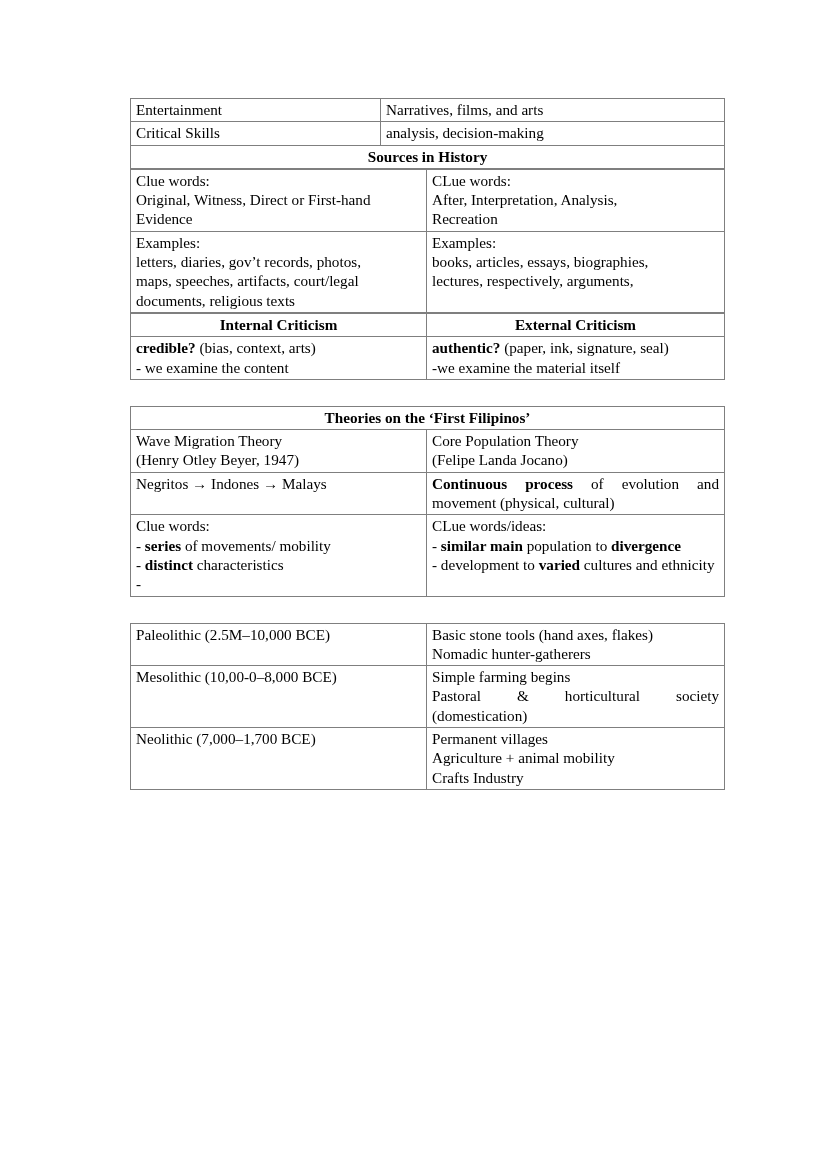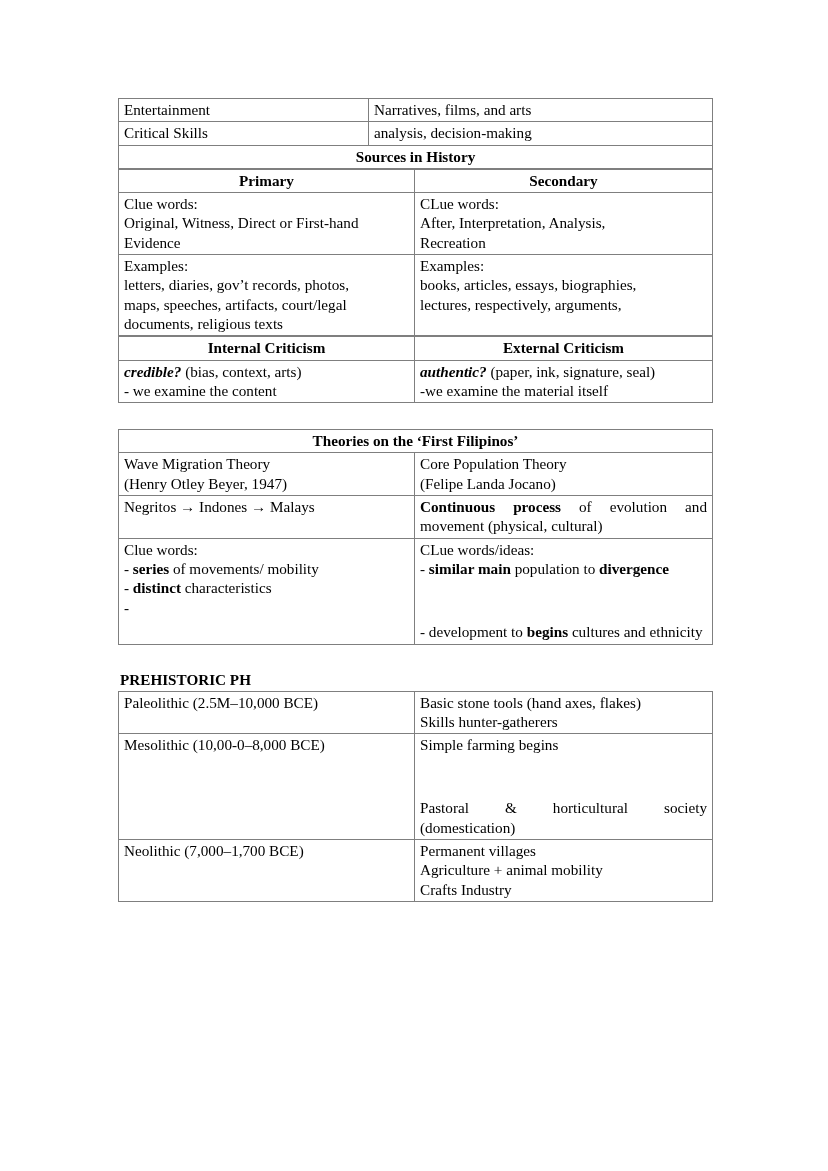--- a/index.html
+++ b/index.html
@@ -10,21 +10,21 @@
   body {
     width: 828px;
     height: 1171px;
     font-family: "Liberation Serif", "DejaVu Serif", serif;
     color: #000000;
     position: relative;
     overflow: hidden;
   }
   .page {
     position: absolute;
-    left: 118px;
+    left: 130px;
     top: 98px;
     width: 594px;
   }
 
   table.doc-table {
     border-collapse: collapse;
     width: 594px;
     table-layout: fixed;
     font-size: 15.2px;
     line-height: 1.27;
@@ -34,22 +34,22 @@
     padding: 1px 5px 2px 5px;
     vertical-align: top;
   }
   .colA { width: 250px; }
   .colB { width: 344px; }
   .colC { width: 296px; }
   .colD { width: 298px; }
 
   .ctr { text-align: center; margin-top: 12px; }
   .bold { font-weight: bold; }
-  .just { text-align: justify; text-align-last: left; margin-top: 44px; }
-  .bi { font-weight: bold; font-style: italic; }
+  .just { text-align: justify; text-align-last: left; }
+  .bi { font-weight: bold; }
 
   .section-title {
     font-weight: bold;
     font-size: 15.2px;
     margin: 0 0 2px 2px;
   }
   .gap-lg { height: 26px; }
 
   .line { display: block; }
 </style>
@@ -78,24 +78,20 @@
     </tbody>
   </table>
 
   <table class="doc-table">
     <colgroup>
         <col class="colC">
         <col class="colD">
       </colgroup>
     <tbody>
       <tr>
-        <td class="ctr bold">Primary</td>
-        <td class="ctr bold">Secondary</td>
-      </tr>
-      <tr>
         <td>
           <span class="line">Clue words:</span>
           <span class="line">Original, Witness, Direct or First-hand</span>
           <span class="line">Evidence</span>
         </td>
         <td>
           <span class="line">CLue words:</span>
           <span class="line">After, Interpretation, Analysis,</span>
           <span class="line">Recreation</span>
         </td>
@@ -167,41 +163,40 @@
       <tr>
         <td>
           <span class="line">Clue words:</span>
           <span class="line">- <span class="bold">series</span><span> of movements/ mobility</span></span>
           <span class="line">- <span class="bold">distinct</span><span> characteristics</span></span>
           <span class="line">-</span>
         </td>
         <td>
           <span class="line">CLue words/ideas:</span>
           <span class="line">- <span class="bold">similar main</span><span> population to </span><span class="bold">divergence</span></span>
-          <span class="line just"><span>- development to </span><span class="bold">begins</span><span> cultures and ethnicity</span></span>
+          <span class="line just"><span>- development to </span><span class="bold">varied</span><span> cultures and ethnicity</span></span>
         </td>
       </tr>
     </tbody>
   </table>
 
   <div class="gap-lg"></div>
 
-  <div class="section-title">PREHISTORIC PH</div>
 
   <table class="doc-table">
     <colgroup>
         <col class="colC">
         <col class="colD">
       </colgroup>
     <tbody>
       <tr>
         <td>Paleolithic (2.5M–10,000 BCE)</td>
         <td>
           <span class="line">Basic stone tools (hand axes, flakes)</span>
-          <span class="line">Skills hunter-gatherers</span>
+          <span class="line">Nomadic hunter-gatherers</span>
         </td>
       </tr>
       <tr>
         <td>Mesolithic (10,00-0–8,000 BCE)</td>
         <td>
           <span class="line">Simple farming begins</span>
           <span class="line just">Pastoral &amp; horticultural society (domestication)</span>
         </td>
       </tr>
       <tr>

